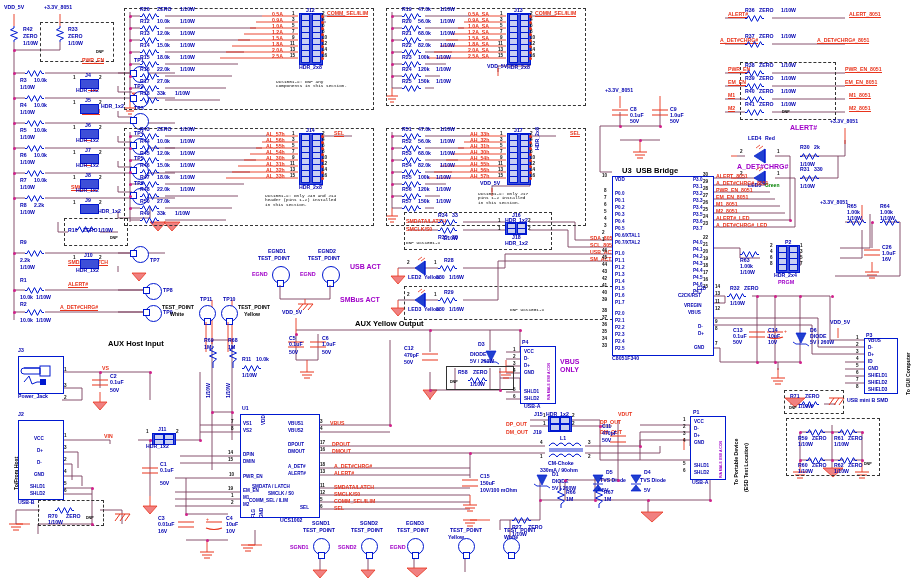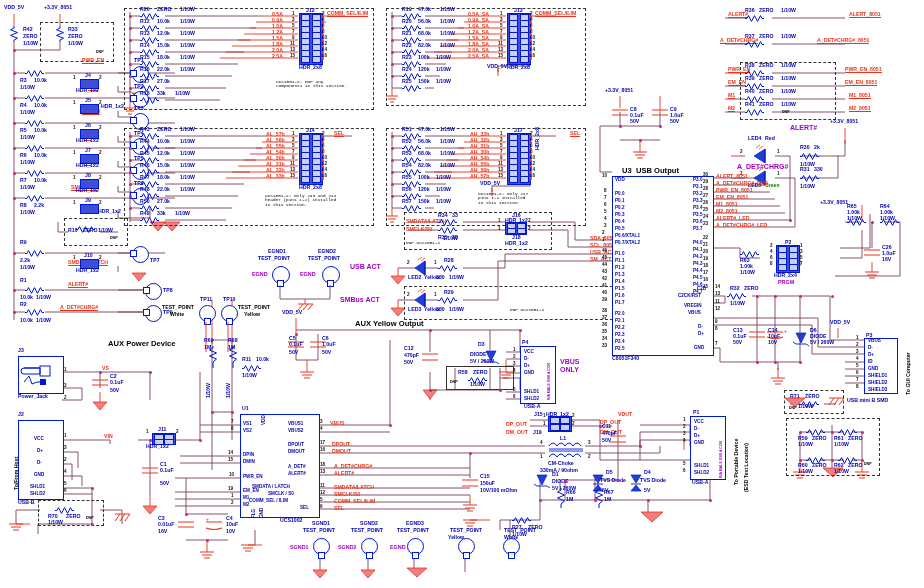--- a/index.html
+++ b/index.html
@@ -1382,21 +1382,21 @@
   <div class="t ref" style="left:630px;top:107px;">C8</div>
   <div class="t val" style="left:630px;top:113px;">0.1uF</div>
   <div class="t val" style="left:630px;top:119px;">50V</div>
   <svg style="left:652px;top:108px;" width="16" height="12">
     <path d="M0,2 L16,2 M0,7 L16,7" stroke="#e8341c" stroke-width="1.2"></path>
   </svg>
   <div class="t ref" style="left:670px;top:107px;">C9</div>
   <div class="t val" style="left:670px;top:113px;">1.0uF</div>
   <div class="t val" style="left:670px;top:119px;">50V</div>
 
-  <div class="t blk" style="left:622px;top:167px;">U3  USB Output</div>
+  <div class="t blk" style="left:622px;top:167px;">U3  USB Bridge</div>
   <div class="ic" style="left:612px;top:176px;width:100px;height:178px;"></div>
   <div class="t ref" style="left:612px;top:356px;">C8051F340</div>
   <div>
     <div class="t pin" style="left:615px;top:178px;">VDD</div>
       <div class="t pinn" style="left:602px;top:174px;">10</div>
     <div class="t pin" style="left:615px;top:192px;">P0.0</div>
       <div class="t pinn" style="left:604px;top:189px;">8</div>
     <div class="t pin" style="left:615px;top:199px;">P0.1</div>
       <div class="t pinn" style="left:604px;top:196px;">7</div>
     <div class="t pin" style="left:615px;top:206px;">P0.2</div>
@@ -1627,21 +1627,21 @@
   <div class="t val" style="left:812px;top:463px;">ZERO</div>
   <div class="t val" style="left:798px;top:469px;">1/10W</div>
   <svg style="left:838px;top:456.5px;" width="18" height="7">
       <use href="#zig"></use>
     </svg>
   <div class="t ref" style="left:834px;top:463px;">R62</div>
   <div class="t val" style="left:848px;top:463px;">ZERO</div>
   <div class="t val" style="left:834px;top:469px;">1/10W</div>
   <div class="t dnp" style="left:864px;top:463px;">DNP</div>
 
-  <div class="t blk" style="left:108px;top:340px;">AUX Power Device</div>
+  <div class="t blk" style="left:108px;top:340px;">AUX Host Input</div>
   <div class="t ref" style="left:18px;top:348px;">J3</div>
   <div class="ic" style="left:18px;top:356px;width:44px;height:36px;"></div>
   <svg style="left:20px;top:360px;" width="40" height="30">
     <path d="M4,8 L20,8 M4,8 Q1,8 1,11 Q1,14 4,14 L20,14 L20,8 Z" stroke="#0018d0" stroke-width="1" fill="none"></path>
     <rect x="20" y="6" width="10" height="10" fill="none" stroke="#0018d0" stroke-width="1"></rect>
     <path d="M4,22 L9,16 L12,24 L17,22 L20,22" stroke="#0018d0" stroke-width="1" fill="none"></path>
     <rect x="20" y="19" width="6" height="6" fill="#0018d0"></rect>
   </svg>
   <div class="t pinn" style="left:64px;top:368px;">1</div>
   <div class="t pinn" style="left:64px;top:384px;">3</div>

